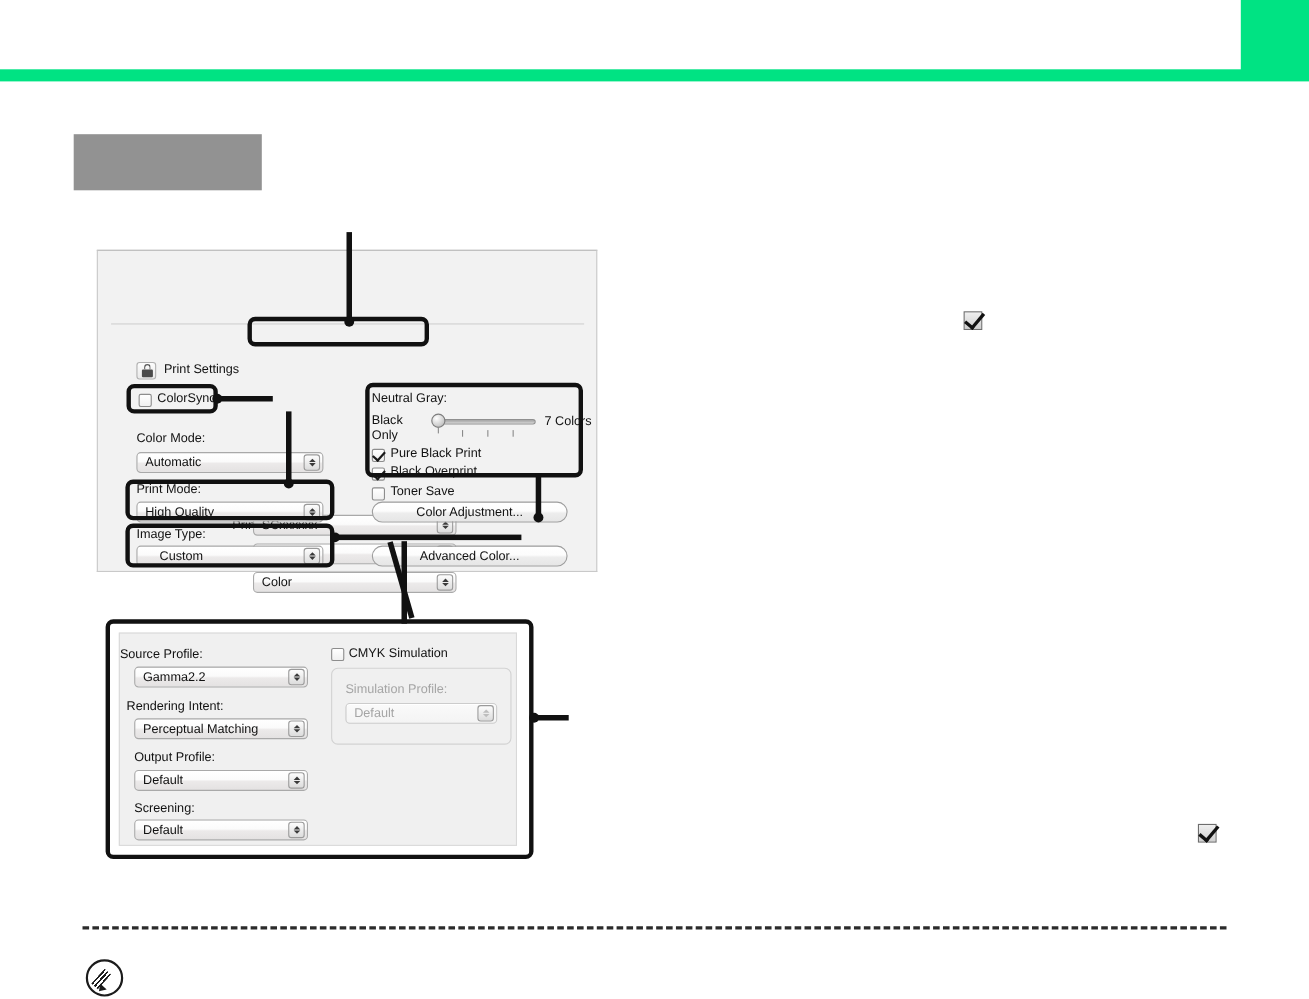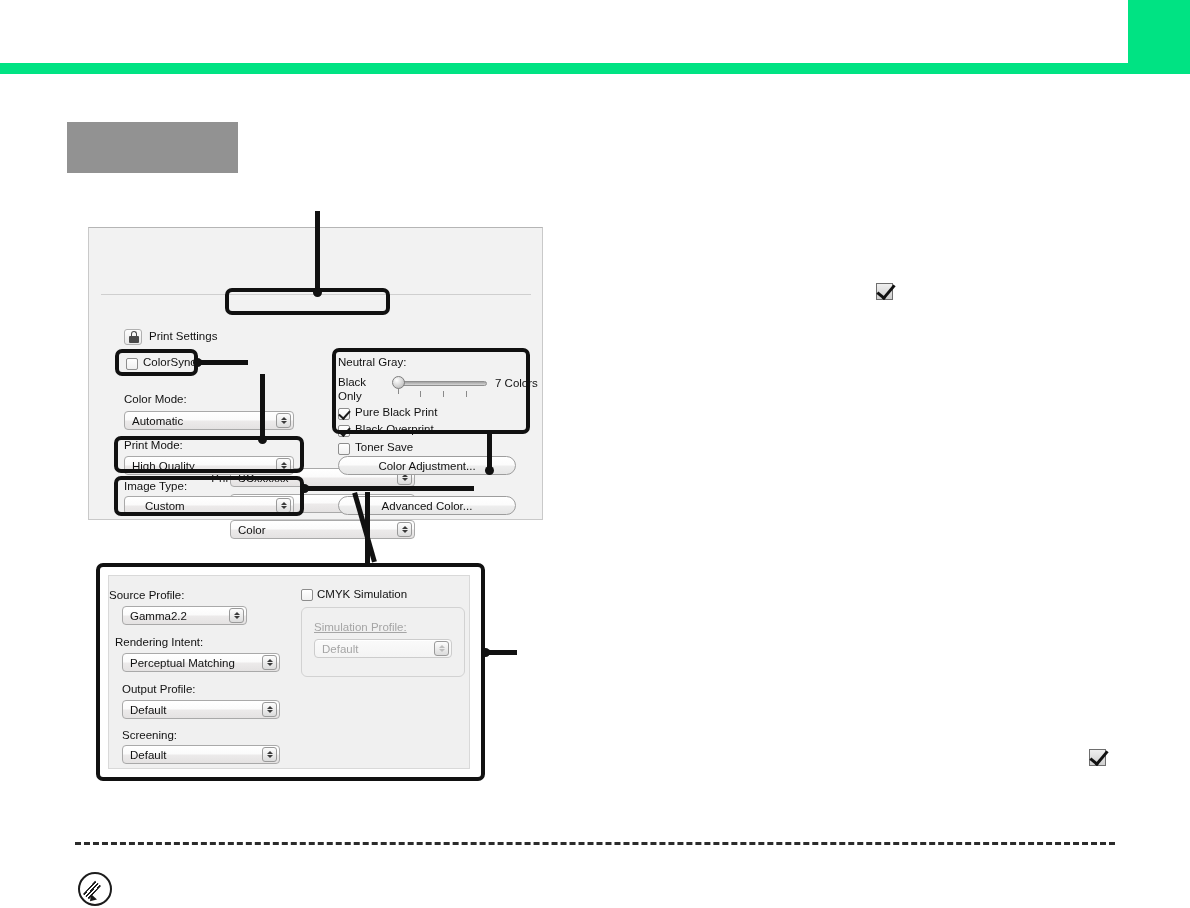--- a/index.html
+++ b/index.html
@@ -99,21 +99,21 @@
   }
   .lockbtn .body {
     position:absolute; left:4px; top:6px; width:10px; height:7px;
     background:#4a4a4a; border-radius:1px;
   }
 
   .fieldlabel {
     position: absolute;
     font-size: 11.5px; color:#111; white-space: nowrap;
   }
-  .fieldlabel.dim { color:#a5a5a5;text-decoration:underline; }
+  .fieldlabel.dim { color:#a5a5a5; }
 
   .cb {
     position: absolute;
     width: 12px; height: 12px;
     border: 1px solid #8d8d8d;
     border-radius: 2px;
     background: linear-gradient(180deg,#ffffff,#f0f0f0);
   }
   .cb.checked::after {
     content:"";
@@ -333,21 +333,21 @@
       <span>Color Adjustment...</span>
     </div>
     <div class="pillbtn" style="left:249px; top:268px; width:178px;">
       <span>Advanced Color...</span>
     </div>
   </div>
 
   <div class="adv-panel">
 
     <div class="fieldlabel" style="left:0; top:13px;">Source Profile:</div>
-    <div class="popup" style="position:absolute; left:13px; top:30px; width:125px;">
+    <div class="popup" style="position:absolute; left:13px; top:30px; width:158px;">
       <span>Gamma2.2</span>
       <span class="stepper">
           <i class="up"></i>
           <i class="dn"></i>
         </span>
     </div>
 
     <div class="fieldlabel" style="left:6px; top:60px;">Rendering Intent:</div>
     <div class="popup" style="position:absolute; left:13px; top:77px; width:158px;">
       <span>Perceptual Matching</span>

